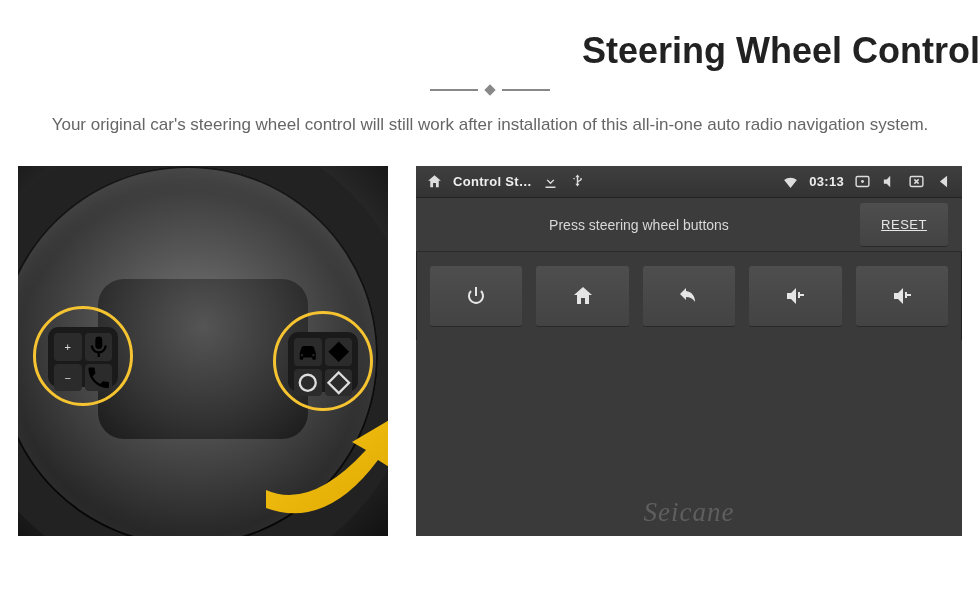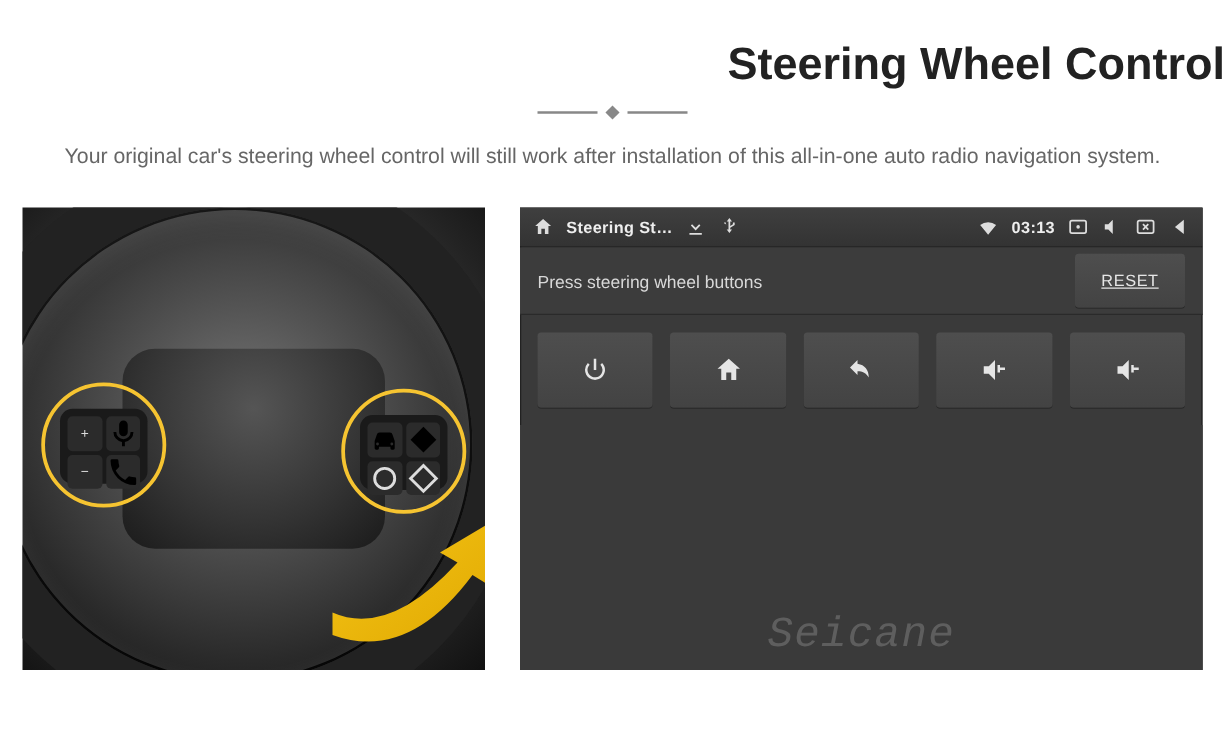--- a/index.html
+++ b/index.html
@@ -153,21 +153,21 @@
       display: flex;
       align-items: center;
       padding: 0 14px;
       gap: 12px;
       border-bottom: 1px solid #2a2a2a;
     }
     .toolbar-text {
       color: #d8d8d8;
       font-size: 14px;
       flex: 1;
-      text-align: left;
+      text-align: center;
     }
     .flat-btn {
       background: linear-gradient(#4e4e4e, #434343);
       color: #e6e6e6;
       font-size: 13px;
       letter-spacing: .5px;
       border: 0;
       border-radius: 3px;
       padding: 14px 18px;
       min-width: 88px;
@@ -192,22 +192,22 @@
       box-shadow: 0 1px 0 rgba(0,0,0,.3);
       cursor: pointer;
     }
     .icon-btn svg { width: 24px; height: 24px; fill: #e5e5e5; }
     .screen-body { flex: 1; background: #3a3a3a; position: relative; }
     .watermark {
       position: absolute;
       bottom: 8px;
       left: 50%;
       transform: translateX(-50%);
-      font-family: Liberation Mono, monospace;
-      font-size: 34px;
+      font-family: Liberation Serif, serif;
+      font-size: 27px;
       color: rgba(140,140,140,.45);
       font-style: italic;
       letter-spacing: 1px;
     }
   </style>
 </head>
 <body>
 
 <div class="page">
   <h1 class="heading">Steering Wheel Control</h1>
@@ -277,21 +277,21 @@
         </defs>
         <path d="M10 90 Q 55 110 110 50 L 96 42 L 150 10 L 138 70 L 122 60 Q 70 130 10 108 Z" fill="url(#ag)"></path>
       </svg>
     </div>
 
     <div class="screen-panel">
       <div class="statusbar">
         <svg class="status-icon" viewBox="0 0 24 24">
             <path d="M12 3l9 8h-3v9h-4v-6h-4v6H6v-9H3z"></path>
           </svg>
-        <span class="status-text">Steering St…</span>
+        <span class="status-text">Control St…</span>
         <svg class="status-icon" viewBox="0 0 24 24">
             <path d="M12 3v10l4-4 1.4 1.4L12 16 6.6 10.4 8 9l4 4V3zM5 19h14v2H5z"></path>
           </svg>
         <svg class="status-icon" viewBox="0 0 24 24">
             <path d="M12 2l3 4h-2v5l3-2v-2h2v3l-5 3v2h2l-3 4-3-4h2v-4l-5-3V7h2v2l3 2V6H9z"></path>
           </svg>
         <span class="spacer"></span>
         <svg class="status-icon" viewBox="0 0 24 24">
             <path d="M12 21l9-11a14 14 0 0 0-18 0zM12 17l5-6a8 8 0 0 0-10 0z"></path>
           </svg>

